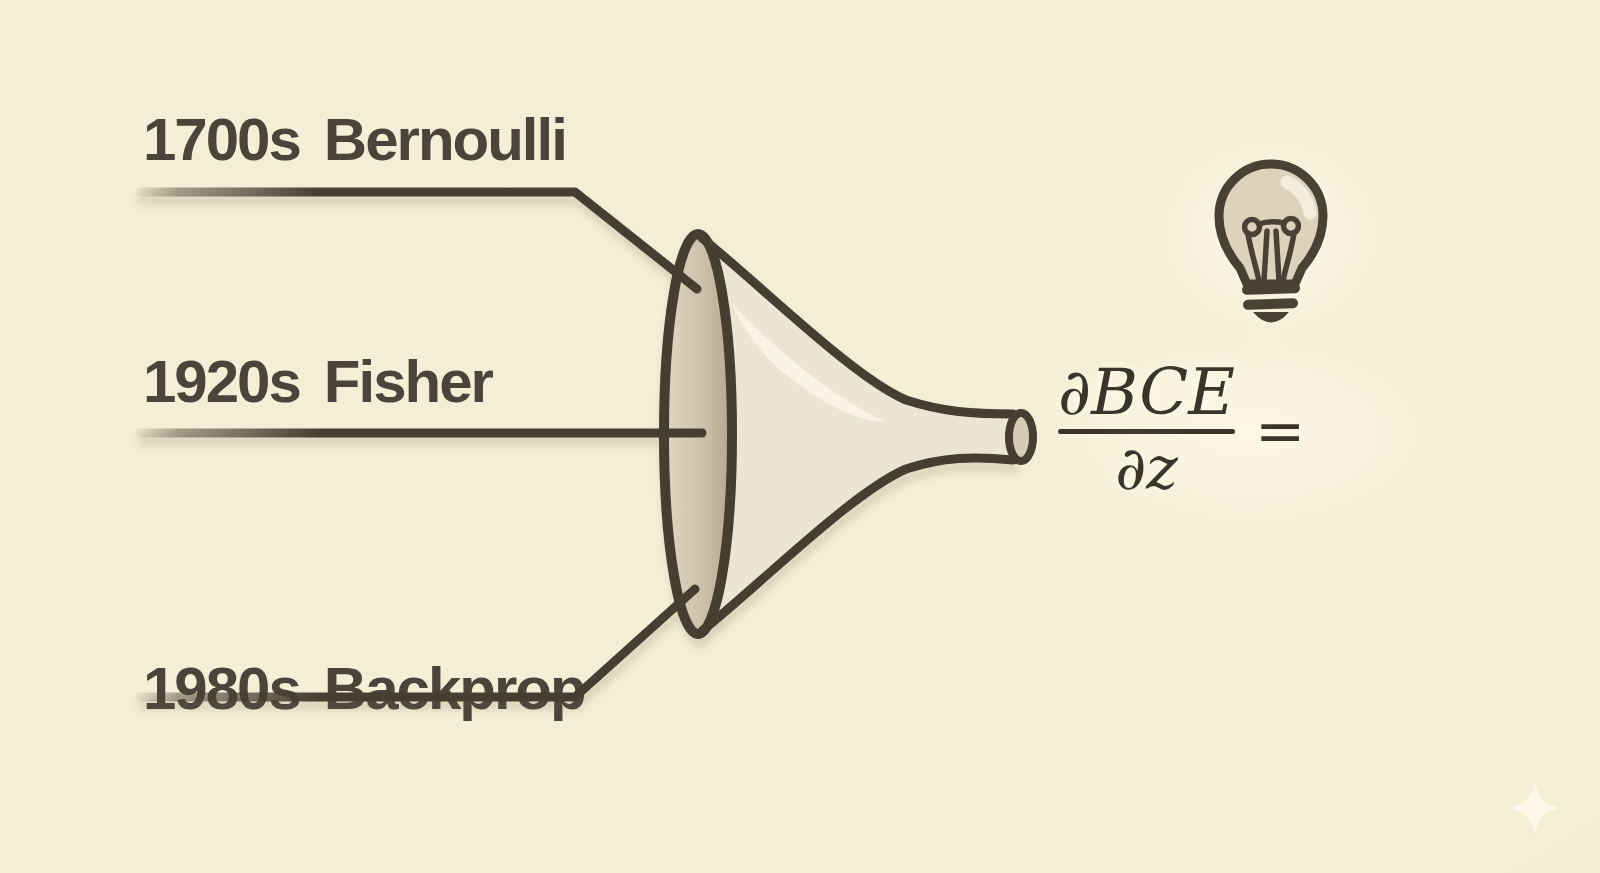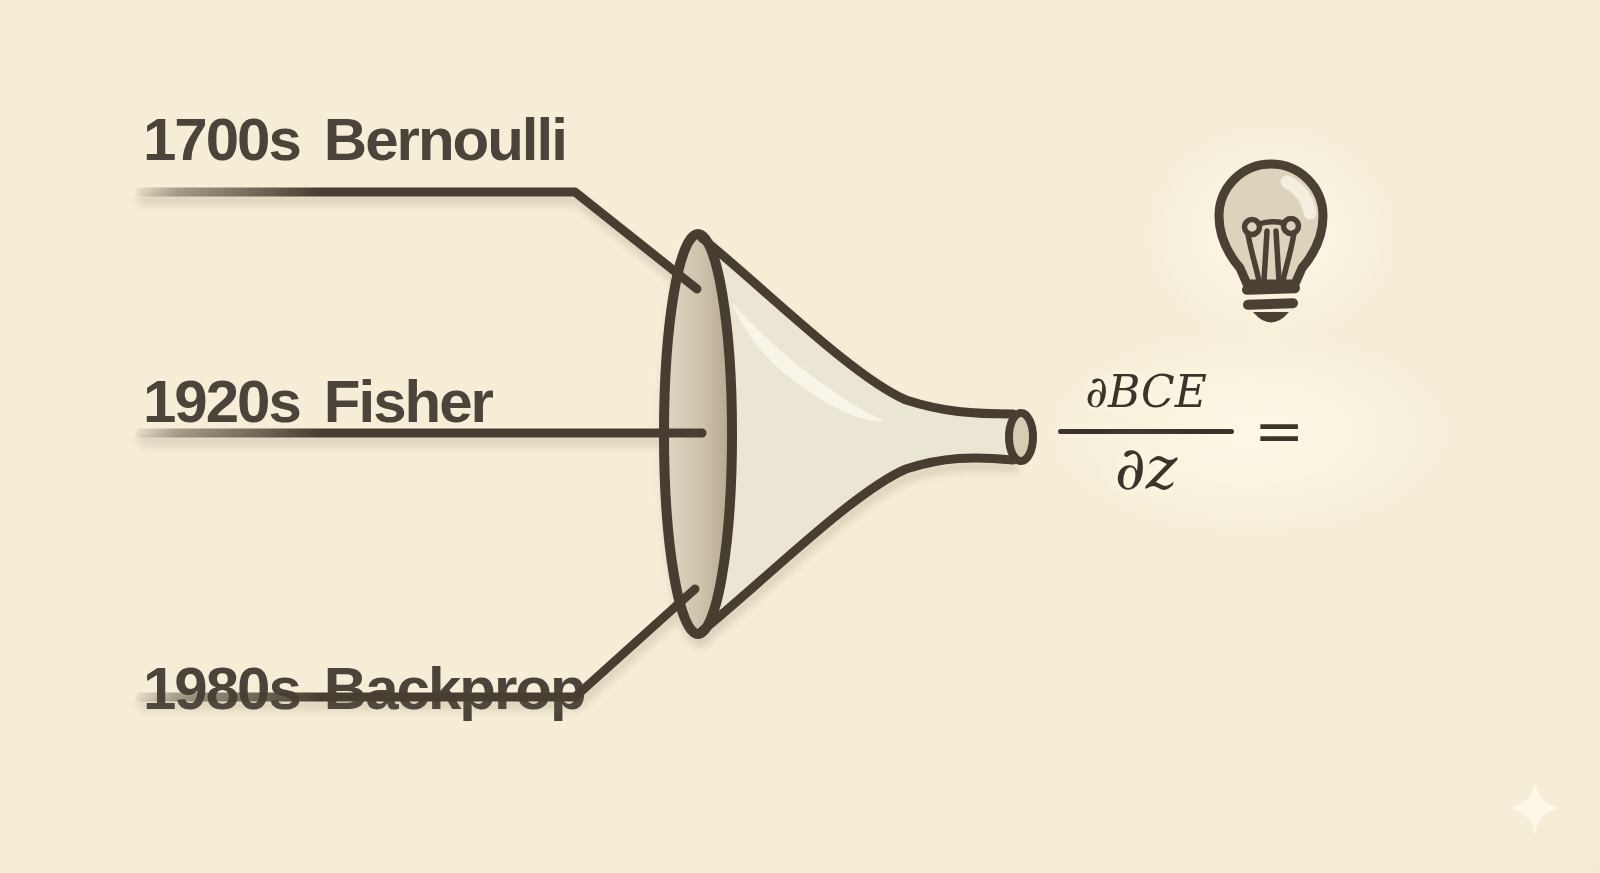--- a/index.html
+++ b/index.html
@@ -21,36 +21,36 @@
     left:143px;
     color:#4a443a;
     font-size:60px;
     font-weight:600;
     letter-spacing:-2px;
     line-height:1;
     white-space:nowrap;
   }
   .tl-label .name{margin-left:24px;}
   .tl-1{top:110px;}
-  .tl-2{top:372px;}
+  .tl-2{top:352px;}
   .tl-3{top:614px;margin-top:45px;}
   
   .diagram{position:absolute;left:0;top:0;}
   
   .formula{
     position:absolute;
     left:1058px;top:360px;
     display:flex;align-items:center;gap:20px;
     font-family:"DejaVu Serif","DejaVu Sans",serif;
     font-style:italic;
     color:#3b342a;
     text-shadow:0 0 12px rgba(255,251,232,.95),0 0 24px rgba(255,251,232,.85),0 0 40px rgba(255,251,232,.6);
   }
   .frac{display:flex;flex-direction:column;align-items:center;}
-  .frac .num{font-size:44px;line-height:64px;}
+  .frac .num{font-size:64px;line-height:64px;}
   .frac .bar{
     width:100%;min-width:176px;height:5px;
     margin:5px 0 3px;
     background:#3b342a;border-radius:3px;
     box-shadow:0 0 10px rgba(255,251,232,.9);
   }
   .frac .den{font-size:60px;line-height:62px;}
   .rhs{font-size:60px;line-height:60px;display:flex;gap:14px;white-space:pre;}
 </style>
 </head>

